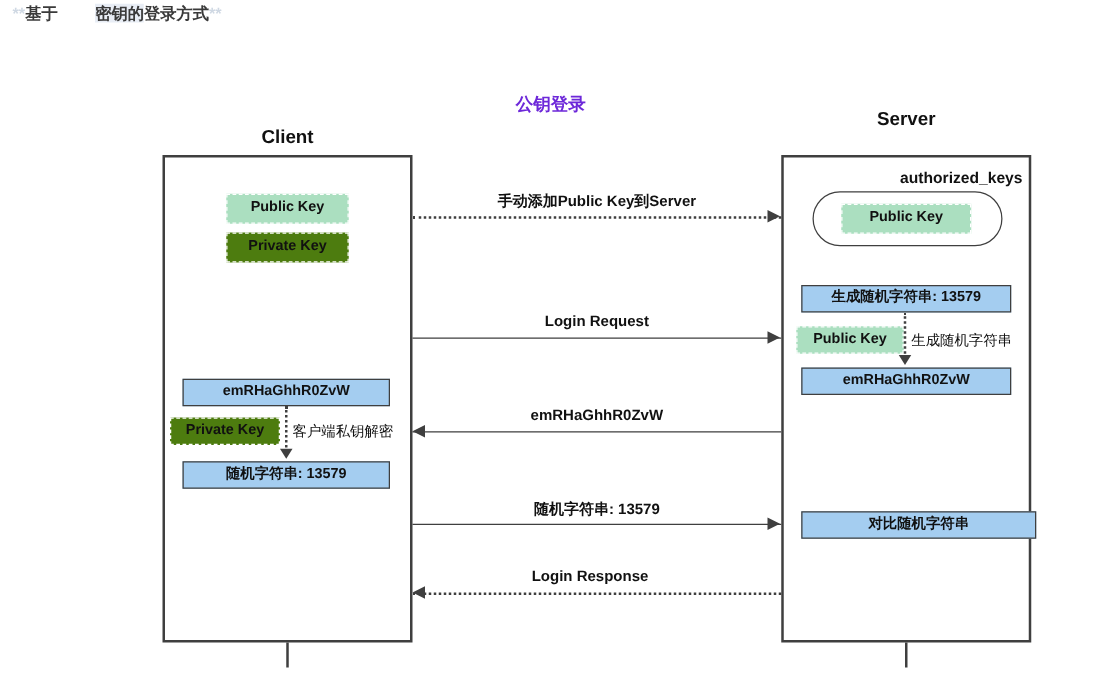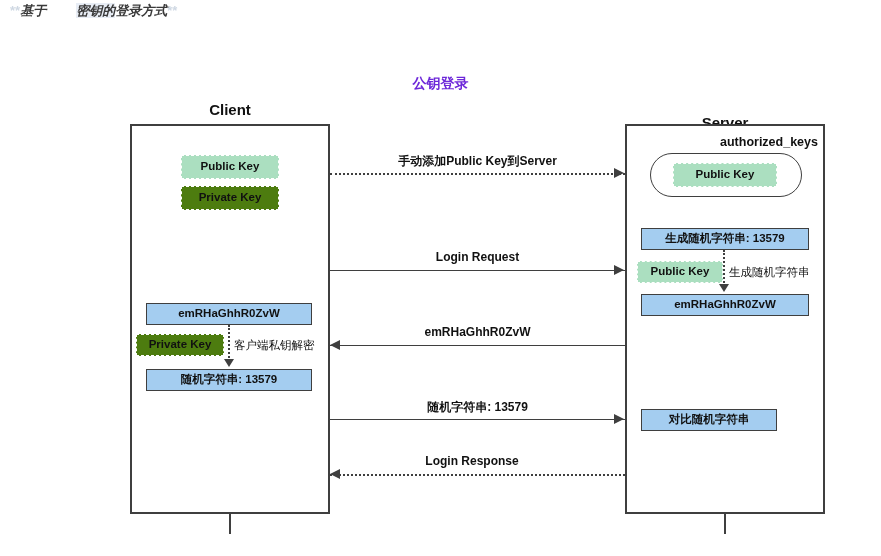--- a/index.html
+++ b/index.html
@@ -22,21 +22,21 @@
     top: 2px;
     font-size: 13px;
     font-weight: bold;
     color: #333333;
     white-space: nowrap;
   }
   #md-title .ast {
     color: #cfd8e3;
     font-weight: bold;
   }
-  #md-title .txt { color: #3a3a3a; font-style: italic; }
+  #md-title .txt { color: #3a3a3a; }
   #md-title .hl  { background: #e8edf5; margin-left: 30px; }
 
   
   #diagram-title {
     position: absolute;
     left: 0;
     top: 75px;
     width: 881px;
     text-align: center;
     font-size: 14px;
@@ -46,21 +46,21 @@
 
   
   .participant-label {
     position: absolute;
     font-size: 15px;
     font-weight: bold;
     color: #111111;
     text-align: center;
   }
   #client-label { left: 130px; top: 101px; width: 200px; }
-  #server-label { left: 625px; top: 114px; width: 200px; }
+  #server-label { left: 625px; top: 87px; width: 200px; }
 
   
   .lifeline-box {
     position: absolute;
     background: #ffffff;
     border: 2px solid #3f3f3f;
     box-sizing: border-box;
   }
   #client-box { left: 130px; top: 124px; width: 200px; height: 390px; }
   #server-box { left: 625px; top: 124px; width: 200px; height: 390px; }
@@ -106,21 +106,21 @@
   #cli-private { left: 181px; top: 186px; width: 98px;  height: 24px; }
   #cli-cipher  { left: 146px; top: 303px; width: 166px; height: 22px; }
   #cli-privkey2{ left: 136px; top: 334px; width: 88px;  height: 22px; }
   #cli-plain   { left: 146px; top: 369px; width: 166px; height: 22px; }
 
   
   #srv-public    { left: 673px; top: 163px; width: 104px; height: 24px; }
   #srv-random    { left: 641px; top: 228px; width: 168px; height: 22px; }
   #srv-pubkey2   { left: 637px; top: 261px; width: 86px;  height: 22px; }
   #srv-cipher    { left: 641px; top: 294px; width: 168px; height: 22px; }
-  #srv-compare   { left: 641px; top: 409px; width: 136px; height: 22px; }
+  #srv-compare   { left: 641px; top: 409px; width: 188px; height: 22px; }
 
   
   #authorized-keys-label {
     position: absolute;
     left: 625px;
     top: 135px;
     width: 200px;
     text-align: center;
     font-size: 12.5px;
     font-weight: bold;

